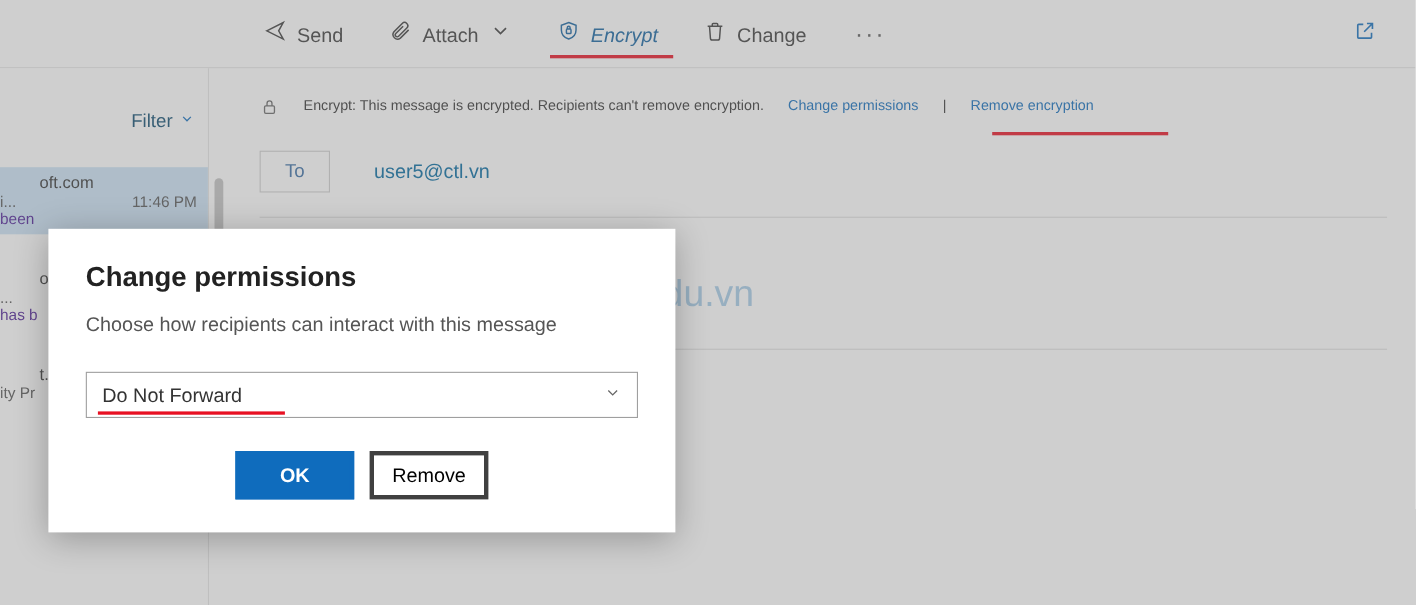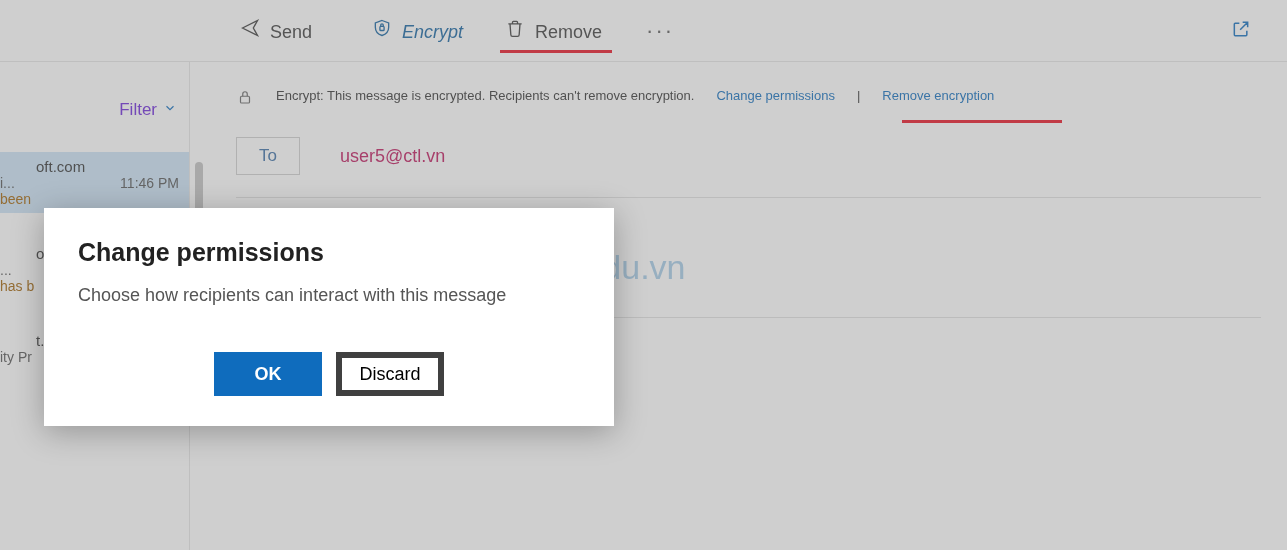--- a/index.html
+++ b/index.html
@@ -18,91 +18,104 @@
   .tb-right { margin-left: auto; padding-right: 18px; cursor: pointer; }
   .tb-right svg { width: 20px; height: 20px; }
 
   
   .red-underline { position: absolute; height: 3px; background: #e81123; z-index: 3; }
 
   
   .main { position: absolute; top: 62px; left: 0; right: 0; bottom: 0; display: flex; }
 
   .sidebar { width: 190px; border-right: 1px solid #e6e6e6; position: relative; background: #fff; }
-  .filter { position: absolute; top: 38px; right: 12px; color: #6d28d9; font-size: 17px; display: inline-flex; align-items: center; gap: 6px; cursor: pointer; }
+  .filter { position: absolute; top: 38px; right: 12px; color: #0c4a6e; font-size: 17px; display: inline-flex; align-items: center; gap: 6px; cursor: pointer; }
   .filter svg { width: 14px; height: 14px; }
 
   .msg-list { position: absolute; top: 90px; left: 0; right: 0; }
   .msg-row { padding: 6px 10px 6px 0; font-size: 15px; color: #333; white-space: nowrap; overflow: hidden; }
   .msg-row.sel { background: #cbe3f6; }
   .msg-row .l1 { font-size: 15px; padding-left: 36px; }
   .msg-row .l2 { display: flex; justify-content: space-between; color: #555; font-size: 14px; }
-  .msg-row .l3 { color: #a16207; font-size: 14px; }
+  .msg-row .l3 { color: #4c1d95; font-size: 14px; }
 
   .scroll-gutter { width: 18px; display:flex; align-items:flex-start; justify-content:center; padding-top:100px; }
   .scroll-thumb { width: 8px; height: 90px; background: #c2c2c2; border-radius: 4px; }
 
   .compose { flex: 1; padding: 18px 26px 0 28px; position: relative; }
   .infobar { display: flex; align-items: flex-start; gap: 22px; font-size: 13px; color: #333; padding: 8px 0 14px 0; }
   .infobar svg { width: 18px; height: 18px; color: #666; }
   .infobar .link { color: #0f6cbd; cursor: pointer; }
   .infobar .sep { color: #333; }
 
   .to-row { display: flex; align-items: center; border-bottom: 1px solid #e0e0e0; padding: 14px 0 22px 0; margin-bottom: 78px; }
   .to-pill { border: 1px solid #cfcfcf; padding: 8px 22px; color: #3a6ea5; font-size: 17px; margin-right: 40px; cursor: pointer; }
-  .to-val { font-size: 18px; color: #be185d; }
+  .to-val { font-size: 18px; color: #0369a1; }
   .subject-row { border-bottom: 1px solid #e0e0e0; height: 42px; }
 
   
   .watermark { position: absolute; left: 540px; top: 248px; color: #96c2e3; font-size: 34px; opacity: .85; z-index:4; }
 
   
   .dialog { position: absolute; left: 44px; top: 208px; width: 570px; background: #fff; box-shadow: 0 6px 30px rgba(0,0,0,.28); padding: 30px 34px 30px 34px; z-index: 10; }
   .dlg-title { font-size: 25px; font-weight: 600; color: #222; margin-bottom: 18px; }
-  .dlg-desc { font-size: 18px; color: #555; margin-bottom: 46px; }
+  .dlg-desc { font-size: 18px; color: #555; margin-bottom: 32px; }
   .dlg-select { border: 1px solid #9f9f9f; height: 42px; display: flex; align-items: center; justify-content: space-between; padding: 0 14px; font-size: 18px; color: #333; cursor: pointer; position: relative; }
   .dlg-select svg { width: 16px; height: 16px; color: #666; }
   .dlg-select .red-u { position:absolute; left:10px; bottom:2px; height:3px; width:170px; background:#e81123; }
   .dlg-buttons { display: flex; justify-content: center; gap: 14px; margin-top: 30px; }
-  .btn { min-width: 108px; height: 44px; font-size: 18px; border: 6px solid #404040; background: #fff; cursor: pointer; }
+  .btn { min-width: 108px; height: 44px; font-size: 18px; border: 4px solid #404040; background: #fff; cursor: pointer; }
   .btn.primary { background: #0f6cbd; border-color: #0f6cbd; color: #fff; font-weight: 600; }
 </style>
 </head>
 <body>
 
 <div class="toolbar">
   <div class="spacer-left"></div>
   <div class="tb-item">
     <span>
       <svg viewBox="0 0 24 24" fill="none" stroke="currentColor" stroke-width="1.6">
           <path d="M3 12l18-9-5 9 5 9-18-9z"></path>
         </svg>
     </span>
     <span>Send</span>
   </div>
   <div class="tb-gap"></div>
+  <div class="tb-item">
+    <span>
+      <svg viewBox="0 0 24 24" fill="none" stroke="currentColor" stroke-width="1.6">
+          <path d="M21 11l-9 9a5 5 0 0 1-7-7l9-9a3.5 3.5 0 0 1 5 5l-9 9a2 2 0 0 1-3-3l8-8"></path>
+        </svg>
+    </span>
+    <span>Attach</span>
+    <span>
+      <svg viewBox="0 0 24 24" fill="none" stroke="currentColor" stroke-width="1.8">
+          <path d="M6 9l6 6 6-6"></path>
+        </svg>
+    </span>
+  </div>
   <div class="tb-gap"></div>
   <div class="tb-item" style="color:#1262a0;font-style:italic;">
     <span>
       <svg viewBox="0 0 24 24" fill="none" stroke="currentColor" stroke-width="1.6">
           <path d="M12 3l8 3v5c0 5-3.5 8.5-8 10-4.5-1.5-8-5-8-10V6l8-3z"></path>
           <rect x="9.5" y="10" width="5" height="5" rx="1"></rect>
           <path d="M10.5 10V8.5a1.5 1.5 0 0 1 3 0V10"></path>
         </svg>
     </span>
     <span>Encrypt</span>
   </div>
   <div class="tb-gap"></div>
   <div class="tb-item">
     <span>
       <svg viewBox="0 0 24 24" fill="none" stroke="currentColor" stroke-width="1.6">
           <path d="M4 7h16M9 7V5a1 1 0 0 1 1-1h4a1 1 0 0 1 1 1v2M6 7l1 13a2 2 0 0 0 2 2h6a2 2 0 0 0 2-2l1-13"></path>
         </svg>
     </span>
-    <span>Remove</span>
+    <span>Change</span>
   </div>
   <div class="tb-gap"></div>
   <div class="tb-overflow">···</div>
   <div class="tb-right">
     <span>
       <svg viewBox="0 0 24 24" fill="none" stroke="#0f6cbd" stroke-width="1.8">
           <path d="M14 4h6v6M20 4l-9 9M19 14v5a1 1 0 0 1-1 1H5a1 1 0 0 1-1-1V6a1 1 0 0 1 1-1h5"></path>
         </svg>
     </span>
   </div>
@@ -172,17 +185,26 @@
 
 <div class="red-underline" style="left:902px; top:120px; width:160px;"></div>
 
 <div class="watermark">ctl.edu.vn</div>
 
 <div class="dim"></div>
 
 <div class="dialog">
   <div class="dlg-title">Change permissions</div>
   <div class="dlg-desc">Choose how recipients can interact with this message</div>
+  <div class="dlg-select">
+    <span>Do Not Forward</span>
+    <span>
+      <svg viewBox="0 0 24 24" fill="none" stroke="currentColor" stroke-width="1.8">
+          <path d="M6 9l6 6 6-6"></path>
+        </svg>
+    </span>
+    <div class="red-u"></div>
+  </div>
   <div class="dlg-buttons">
     <button class="btn primary">OK</button>
-    <button class="btn">Discard</button>
+    <button class="btn">Remove</button>
   </div>
 </div>
 
 </body></html>

